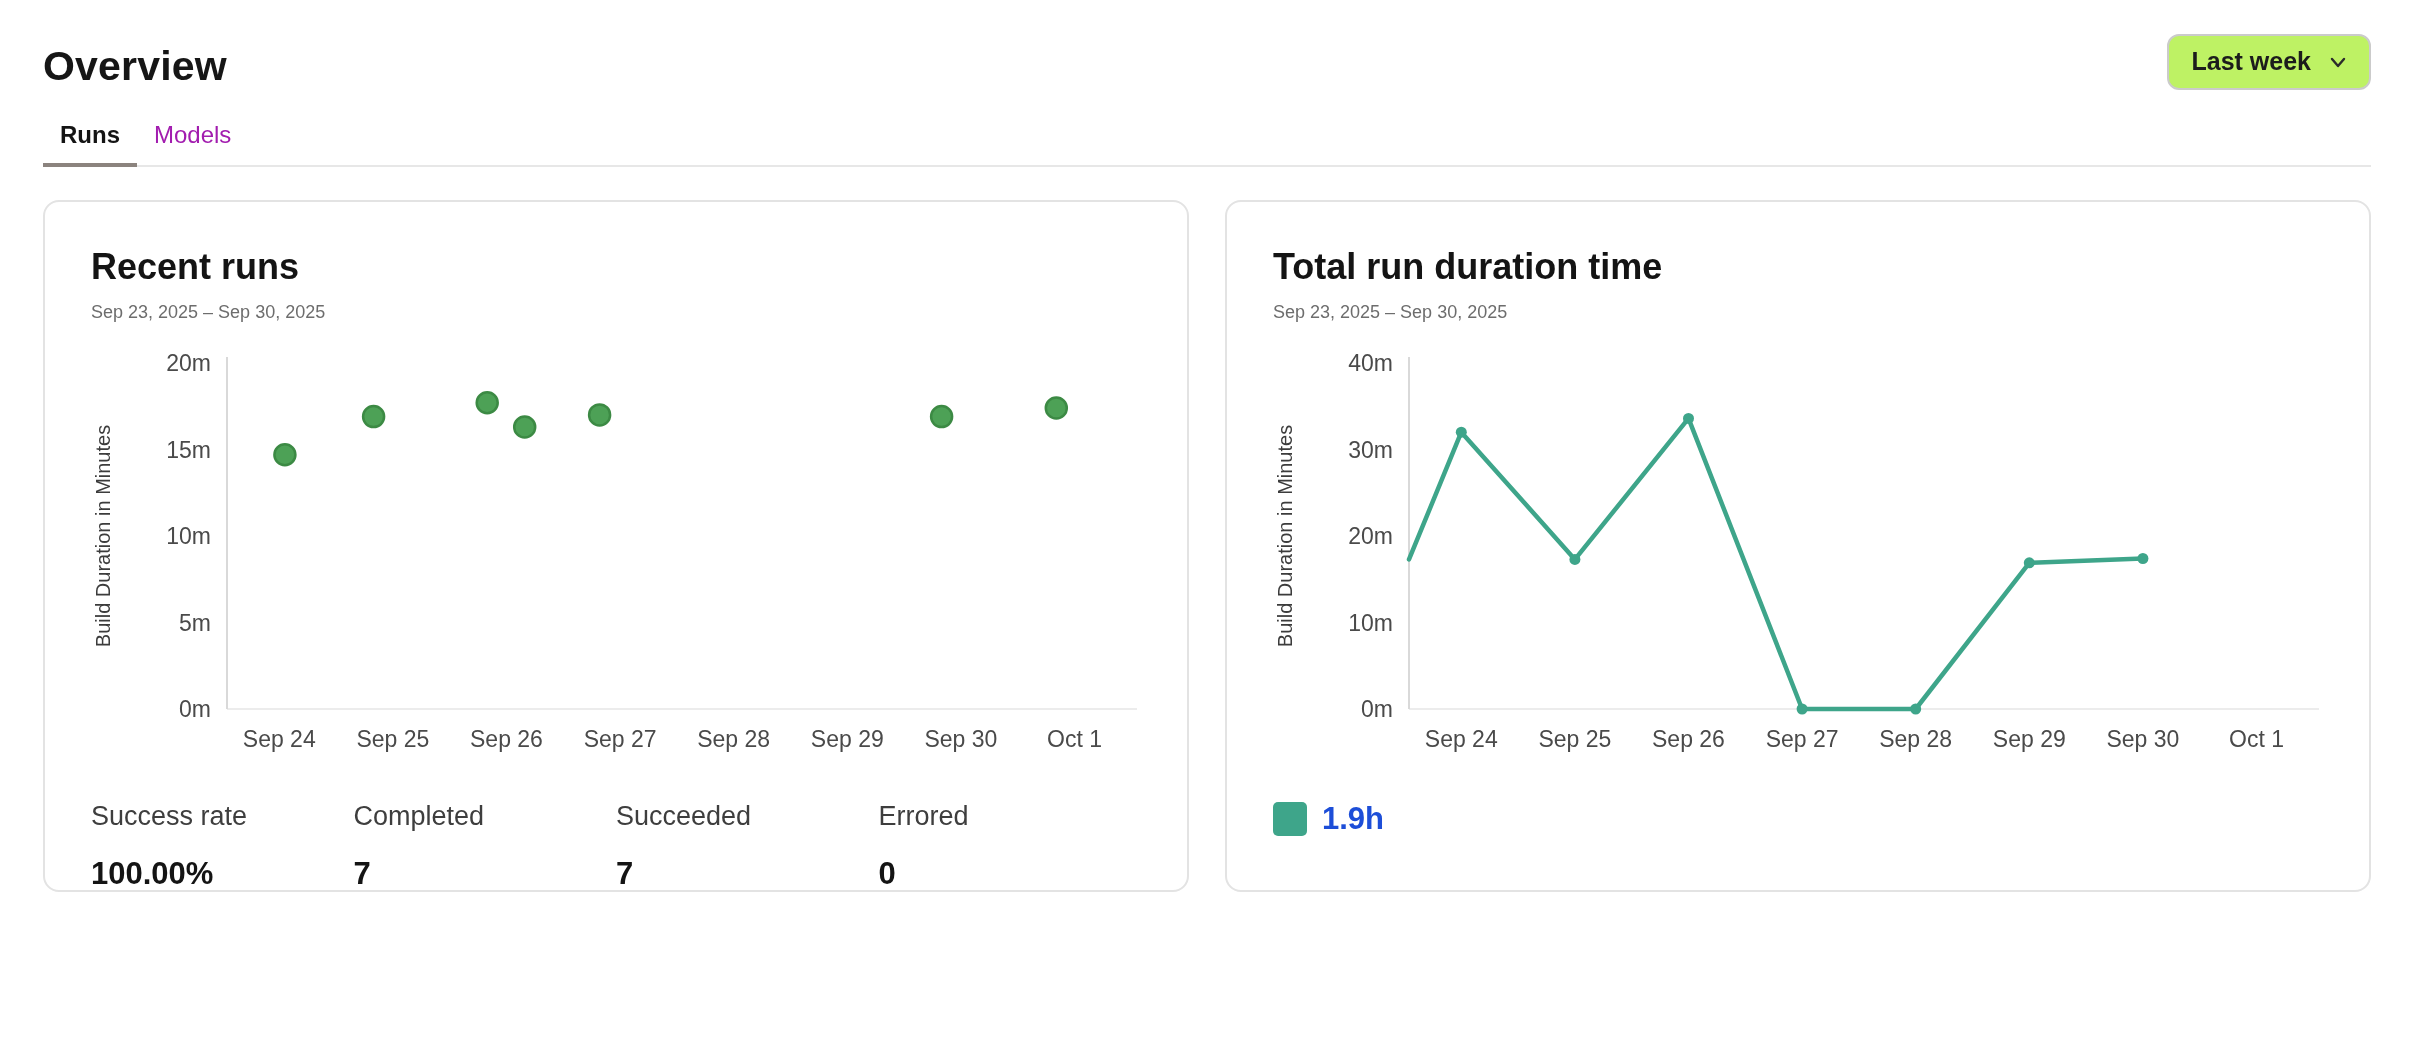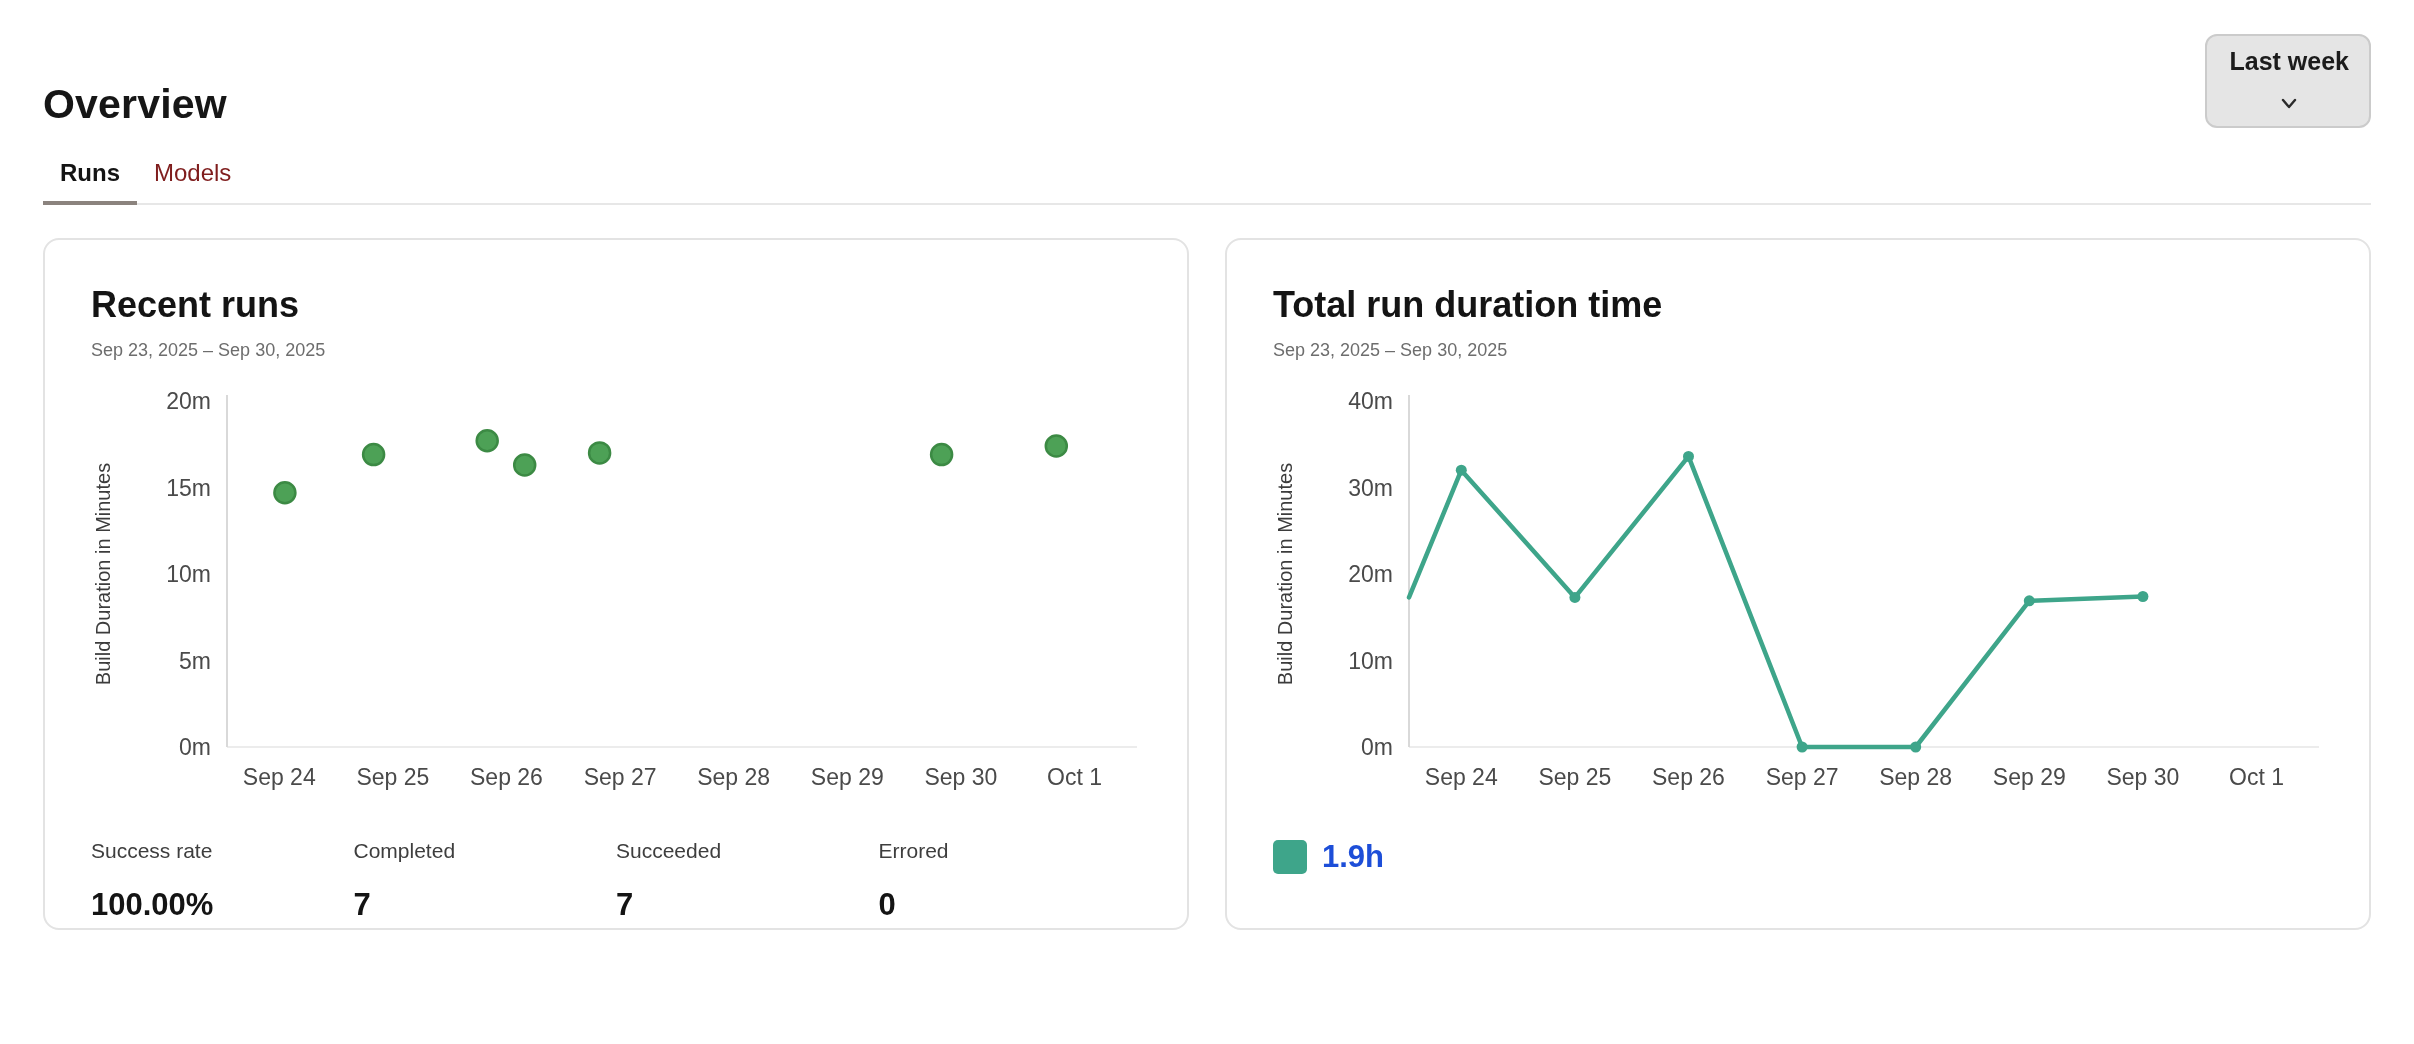--- a/index.html
+++ b/index.html
@@ -10,35 +10,34 @@
     font-family: "Liberation Sans", sans-serif;
     color: #161616;
   }
   .header-row {
     margin-top: 34px;
     display: flex; align-items: flex-end; justify-content: space-between;
   }
   .page-title { font-size: 41px; font-weight: 700; margin: 0; letter-spacing: .2px; }
   .period-btn {
     display: inline-flex; align-items: center; gap: 16px;
-    background: #e5e5e5;
+    background: #bef264;
     border: 2px solid #cbcbcb; border-radius: 12px;
     padding: 11px 20px 12px 22px;
     font-family: inherit;
     font-size: 25px; font-weight: 600; color: #1c1c1c;
     cursor: pointer;
-    flex-direction: column;
   }
   .tabs {
     margin-top: 31px;
     display: flex;
     border-bottom: 2px solid #e7e7e7;
   }
   .tab {
-    font-size: 24px; padding: 0 17px 14px; color: #7f1d1d;
+    font-size: 24px; padding: 0 17px 14px; color: #a21caf;
     border-bottom: 4px solid transparent; margin-bottom: -2px;
     cursor: pointer;
   }
   .tab.active { color: #141414; font-weight: 700; border-bottom-color: #8b837e; }
   .cards {
     margin-top: 33px;
     display: flex; gap: 36px;
   }
   .card {
     flex: 1 1 0;
@@ -48,21 +47,21 @@
     padding: 44px 46px 0 46px;
     overflow: hidden;
   }
   .card-title { margin: 0; font-size: 36px; font-weight: 700; color: #141414; }
   .card-dates { margin-top: 14px; font-size: 18px; color: #6d6d6d; }
   svg.chart { display:block; width: 100%; height: 412px; margin-top: 22px; }
   .stats-row {
     margin-top: 44px;
     display: grid; grid-template-columns: repeat(4, 1fr);
   }
-  .stat-label { font-size: 21px; color: #3e3e3e; }
+  .stat-label { font-size: 27px; color: #3e3e3e; }
   .stat-value { margin-top: 24px; font-size: 31px; font-weight: 700; color: #141414; }
   .legend-block { margin-top: 44px; }
   .legend-row { margin-top: 13px; display: flex; align-items: center; gap: 15px; }
   .legend-swatch { width: 34px; height: 34px; border-radius: 5px; background:#3ea58a; }
   .legend-value { font-size: 31px; font-weight: 700; color: #1d4ed8; text-align: right; }
 </style>
 </head>
 <body>
 
 <div class="header-row">

